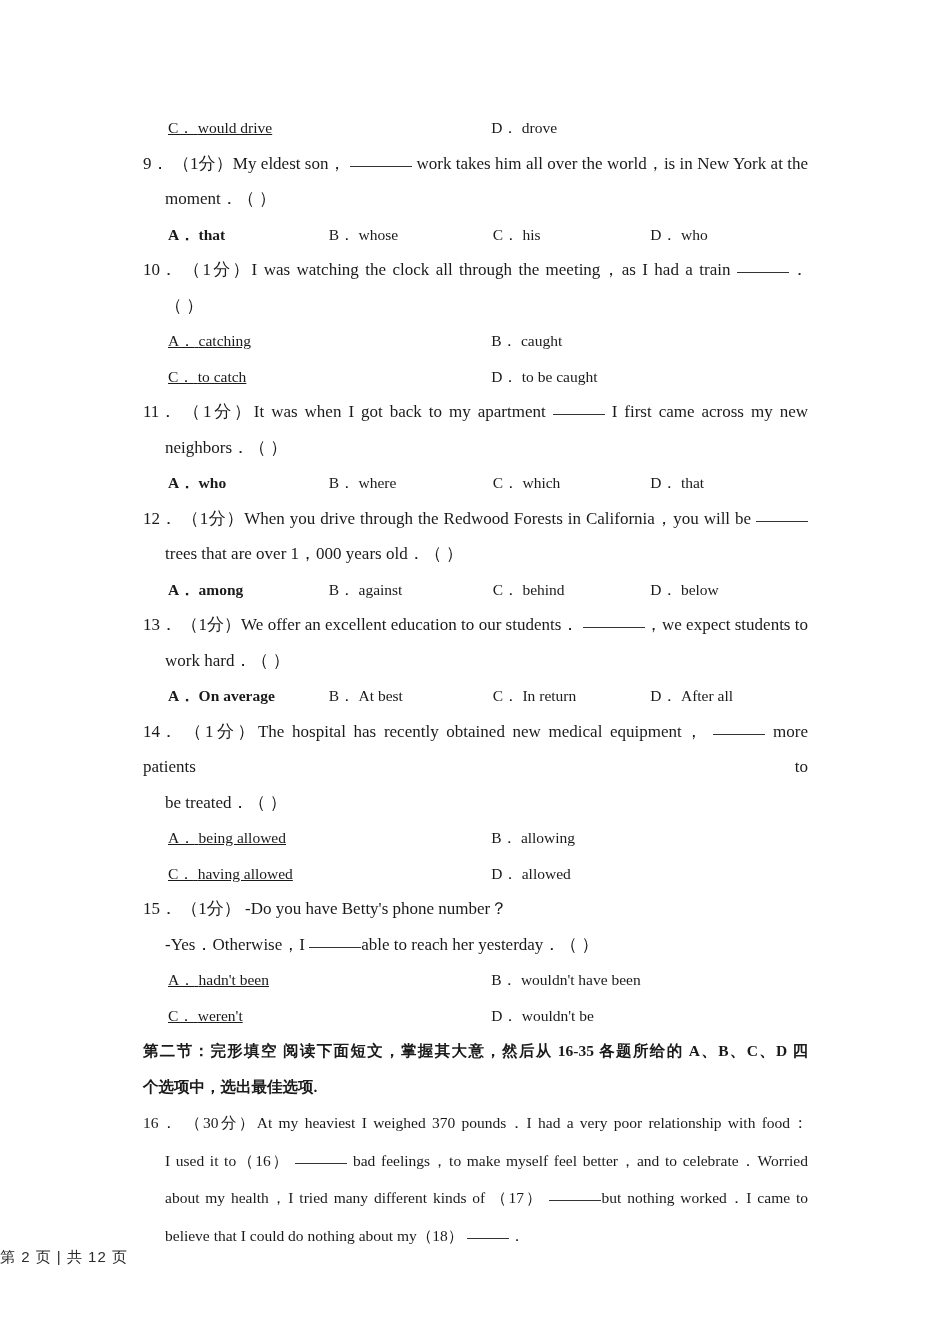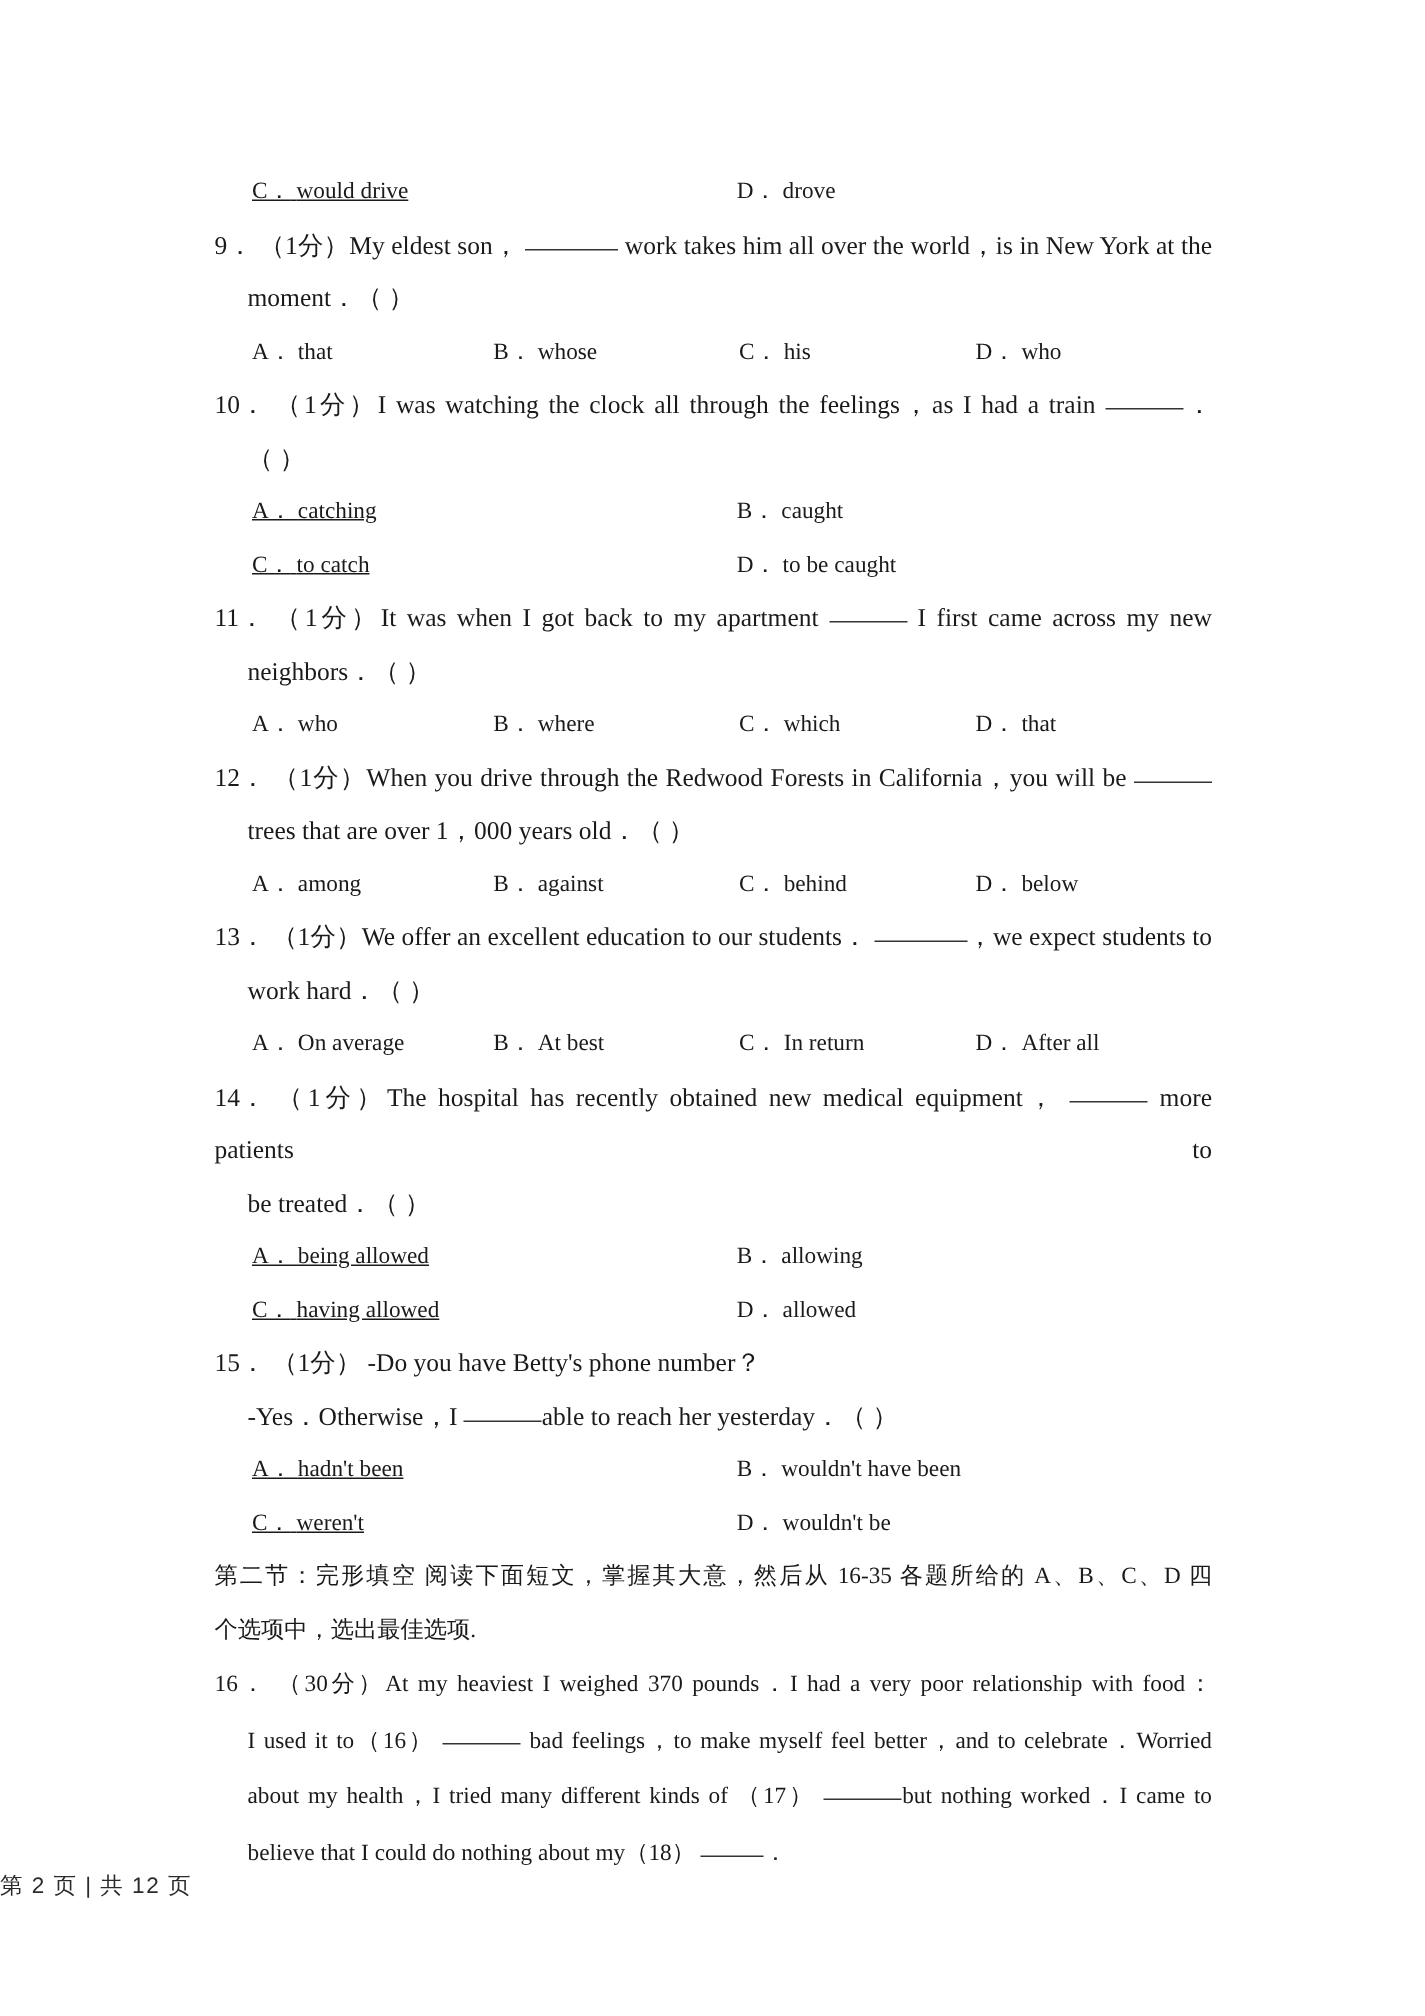--- a/index.html
+++ b/index.html
@@ -50,39 +50,39 @@
   }
 
   
   .opts {
     display: flex;
     font-size: 15.5px;
     line-height: 35.5px;
     padding-left: 25px;
   }
   .opts.cols4 > .opt { width: 25%; box-sizing: border-box; }
-  .opts.cols4 > .opt:nth-child(1) { width: 25.5%; }
+  .opts.cols4 > .opt:nth-child(1) { width: 25.5%; font-weight: bold; }
   .opts.cols4 > .opt:nth-child(2) { width: 26%; }
   .opts.cols2 > .opt { width: 50%; box-sizing: border-box; }
   .opts.cols2 > .opt:nth-child(1) { width: 51%; text-decoration: underline; }
   .opt { white-space: nowrap; }
 
   .blank {
     display: inline-block;
     border-bottom: 1px solid #333;
     vertical-align: 2px;
   }
   .b-short { width: 42px; }
   .b-mid   { width: 52px; }
   .b-long  { width: 62px; }
 
   
   .section-head {
     font-family: "Liberation Serif", "DejaVu Serif", serif;
-    font-weight: normal;
+    font-weight: bold;
     font-size: 15.5px;
     line-height: 35.5px;
     text-align: justify;
     text-align-last: justify;
     margin: 0;
   }
   .section-head.last {
     text-align: center;
     text-align-last: left;
   }
@@ -132,21 +132,21 @@
       <p class="stem last indent"><span>moment．（    ）</span></p>
       <div class="opts cols4">
         <div class="opt"><span>A．</span>&nbsp;<span>that</span></div>
         <div class="opt"><span>B．</span>&nbsp;<span>whose</span></div>
         <div class="opt"><span>C．</span>&nbsp;<span>his</span></div>
         <div class="opt"><span>D．</span>&nbsp;<span>who</span></div>
       </div>
     </div>
 
     <div class="qblock">
-      <p class="stem"><span class="num">10．</span>&nbsp;<span>（1分）</span><span>I was watching the clock all through the feelings，as I had a train</span>&nbsp;<span class="blank b-mid"></span><span>．</span></p>
+      <p class="stem"><span class="num">10．</span>&nbsp;<span>（1分）</span><span>I was watching the clock all through the meeting，as I had a train</span>&nbsp;<span class="blank b-mid"></span><span>．</span></p>
       <p class="stem last indent"><span>（    ）</span></p>
       <div class="opts cols2">
         <div class="opt"><span>A．</span>&nbsp;<span>catching</span></div>
         <div class="opt"><span>B．</span>&nbsp;<span>caught</span></div>
       </div>
       <div class="opts cols2">
         <div class="opt"><span>C．</span>&nbsp;<span>to catch</span></div>
         <div class="opt"><span>D．</span>&nbsp;<span>to be caught</span></div>
       </div>
     </div>

